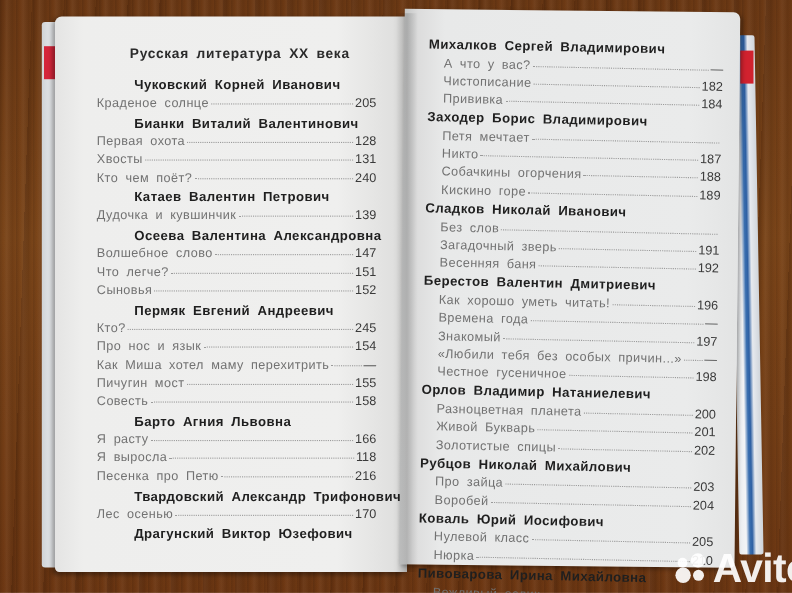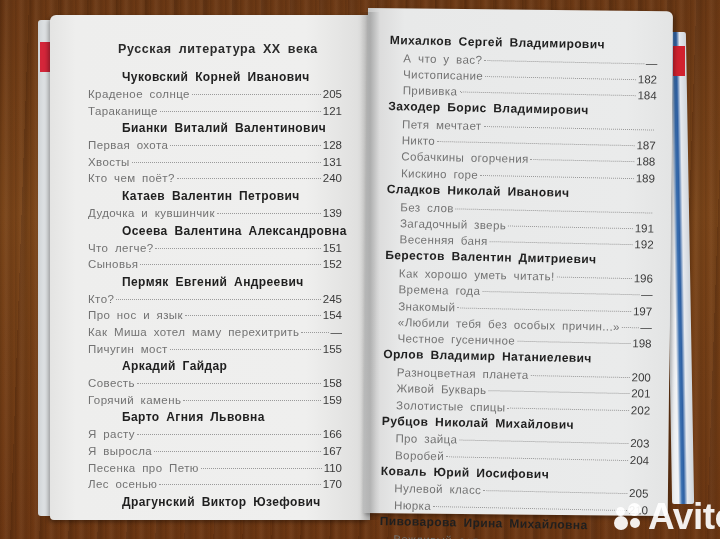--- a/index.html
+++ b/index.html
@@ -99,25 +99,20 @@
   <div class="gutter"></div>
 
   <div class="toc toc-left" id="toc-left">
     <div class="toc-title">Русская литература XX века</div>
   <div class="author first">Чуковский Корней Иванович</div>
       <div class="entry">
         <span class="title">Краденое солнце</span>
         <span class="dots"></span>
         <span class="num">205</span>
       </div>
-      <div class="entry">
-        <span class="title">Тараканище</span>
-        <span class="dots"></span>
-        <span class="num">121</span>
-      </div>
       <div class="author">Бианки Виталий Валентинович</div>
       <div class="entry">
         <span class="title">Первая охота</span>
         <span class="dots"></span>
         <span class="num">128</span>
       </div>
       <div class="entry">
         <span class="title">Хвосты</span>
         <span class="dots"></span>
         <span class="num">131</span>
@@ -128,20 +123,25 @@
         <span class="num">240</span>
       </div>
       <div class="author">Катаев Валентин Петрович</div>
       <div class="entry">
         <span class="title">Дудочка и кувшинчик</span>
         <span class="dots"></span>
         <span class="num">139</span>
       </div>
       <div class="author">Осеева Валентина Александровна</div>
       <div class="entry">
+        <span class="title">Волшебное слово</span>
+        <span class="dots"></span>
+        <span class="num">147</span>
+      </div>
+      <div class="entry">
         <span class="title">Что легче?</span>
         <span class="dots"></span>
         <span class="num">151</span>
       </div>
       <div class="entry">
         <span class="title">Сыновья</span>
         <span class="dots"></span>
         <span class="num">152</span>
       </div>
       <div class="author">Пермяк Евгений Андреевич</div>
@@ -158,47 +158,42 @@
       <div class="entry">
         <span class="title">Как Миша хотел маму перехитрить</span>
         <span class="dots"></span>
         <span class="num">—</span>
       </div>
       <div class="entry">
         <span class="title">Пичугин мост</span>
         <span class="dots"></span>
         <span class="num">155</span>
       </div>
-      <div class="author">Аркадий Гайдар</div>
       <div class="entry">
         <span class="title">Совесть</span>
         <span class="dots"></span>
         <span class="num">158</span>
       </div>
-      <div class="entry">
-        <span class="title">Горячий камень</span>
-        <span class="dots"></span>
-        <span class="num">159</span>
-      </div>
       <div class="author">Барто Агния Львовна</div>
       <div class="entry">
         <span class="title">Я расту</span>
         <span class="dots"></span>
         <span class="num">166</span>
       </div>
       <div class="entry">
         <span class="title">Я выросла</span>
         <span class="dots"></span>
-        <span class="num">167</span>
+        <span class="num">118</span>
       </div>
       <div class="entry">
         <span class="title">Песенка про Петю</span>
         <span class="dots"></span>
-        <span class="num">110</span>
-      </div>
+        <span class="num">216</span>
+      </div>
+      <div class="author">Твардовский Александр Трифонович</div>
       <div class="entry">
         <span class="title">Лес осенью</span>
         <span class="dots"></span>
         <span class="num">170</span>
       </div>
       <div class="author">Драгунский Виктор Юзефович</div>
     </div>
 
   <div class="toc toc-right" id="toc-right">
       <div class="author first">Михалков Сергей Владимирович</div>

